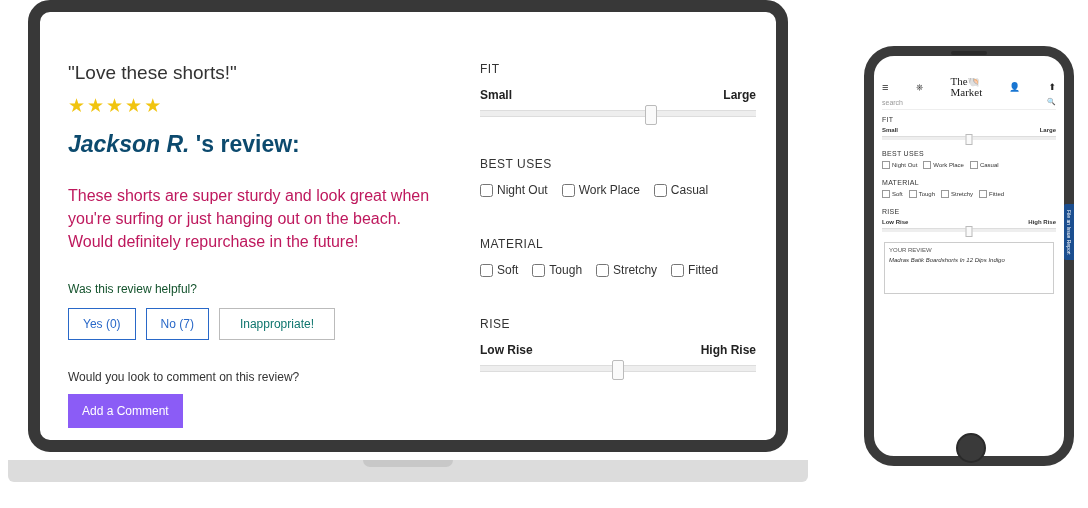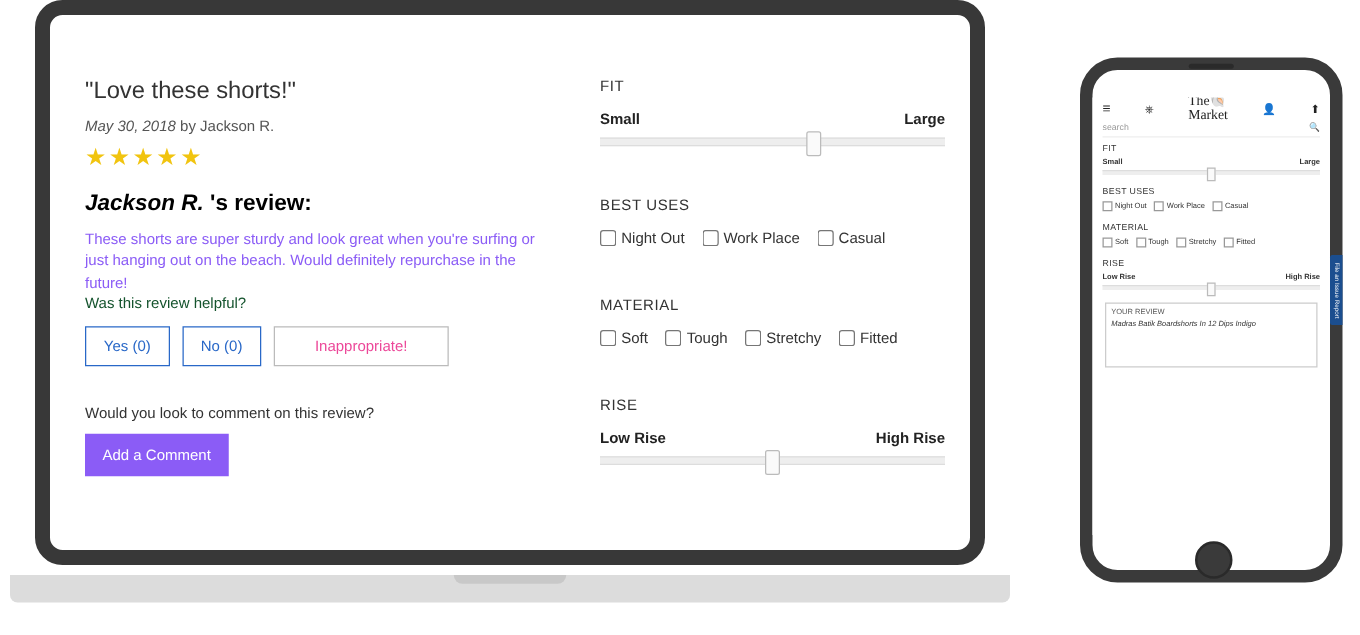--- a/index.html
+++ b/index.html
@@ -11,28 +11,28 @@
   .laptop-base{position:absolute;left:0;top:460px;width:800px;height:22px;background:#dcdcdc;border-radius:0 0 6px 6px;}
   .laptop-base:before{content:"";position:absolute;left:50%;top:0;width:90px;height:7px;margin-left:-45px;background:#c8c8c8;border-radius:0 0 8px 8px;}
   .laptop-screen{position:absolute;inset:0;padding:50px 20px 0 28px;box-sizing:border-box;display:flex;overflow:hidden;}
   .col-left{width:380px;padding-right:10px;}
   .col-right{flex:1;padding-left:22px;}
 
   .review-title{font-size:19px;font-weight:400;color:#333;margin:0 0 10px;}
   .review-meta{font-size:12px;color:#555;margin-bottom:6px;}
   .review-meta .date{font-style:italic;}
   .stars{color:#f1c40f;font-size:19px;letter-spacing:2px;margin-bottom:14px;}
-  .reviewer{font-size:18px;font-weight:700;font-style:italic;color:#000000;margin-bottom:10px;}
+  .reviewer{font-size:23px;font-weight:700;font-style:italic;color:#0c4a6e;margin-bottom:26px;}
   .reviewer .name{font-style:italic;}
   .reviewer .lab{font-style:normal;}
-  .review-body{font-size:12px;color:#8b5cf6;line-height:1.45;}
+  .review-body{font-size:16px;color:#be185d;line-height:1.45;margin-bottom:28px;}
   .helpful-q{font-size:12px;color:#14532d;margin-bottom:12px;}
   .btn-row{display:flex;gap:10px;margin-bottom:30px;}
   .vote-btn{border:1px solid #2968c8;color:#2968c8;background:#fff;font-size:12px;padding:8px 14px;cursor:pointer;}
-  .inapp-btn{border:1px solid #bbb;color:#ec4899;background:#fff;font-size:12px;padding:8px 32px;cursor:pointer;}
+  .inapp-btn{border:1px solid #bbb;color:#0f766e;background:#fff;font-size:12px;padding:8px 20px;cursor:pointer;}
   .comment-q{font-size:12px;color:#333;margin-bottom:10px;}
   .add-comment{background:#8b5cf6;color:#fff;border:none;font-size:12px;padding:10px 14px;cursor:pointer;}
 
   .sec{margin-bottom:40px;}
   .sec-title{font-size:12px;letter-spacing:.5px;color:#333;margin-bottom:12px;}
   .slider-labels{display:flex;justify-content:space-between;font-size:12px;font-weight:700;color:#222;margin-bottom:8px;}
   .slider-track{position:relative;height:5px;background:#eee;border-top:1px solid #ddd;border-bottom:1px solid #ddd;}
   .slider-thumb{position:absolute;top:-6px;width:10px;height:18px;background:#fafafa;border:1px solid #bbb;border-radius:2px;transform:translateX(-50%);}
   .checks{font-size:12px;color:#333;display:flex;flex-wrap:wrap;gap:14px;}
   .checks label{display:flex;align-items:center;gap:4px;cursor:pointer;}
@@ -62,32 +62,29 @@
 </head>
 <body>
 <div class="stage">
 
 <div class="laptop">
   <div class="laptop-bezel">
     <div class="laptop-screen">
 
       <div class="col-left">
         <div class="review-title">"Love these shorts!"</div>
-        <div class="review-meta">
-          <span class="date">May 30, 2018</span><span> by </span><span>Jackson R.</span>
-        </div>
         <div class="stars">★★★★★</div>
         <div class="reviewer">
           <span class="name">Jackson R. </span><span class="lab">'s review:</span>
         </div>
         <div class="review-body">These shorts are super sturdy and look great when you're surfing or just hanging out on the beach. Would definitely repurchase in the future!</div>
         <div class="helpful-q">Was this review helpful?</div>
         <div class="btn-row">
           <button class="vote-btn">Yes (0)</button>
-          <button class="vote-btn">No (0)</button>
+          <button class="vote-btn">No (7)</button>
           <button class="inapp-btn">Inappropriate!</button>
         </div>
         <div class="comment-q">Would you look to comment on this review?</div>
         <button class="add-comment">Add a Comment</button>
       </div>
 
       <div class="col-right">
         <div class="sec">
           <div class="sec-title">FIT</div>
           <div class="slider-labels">

